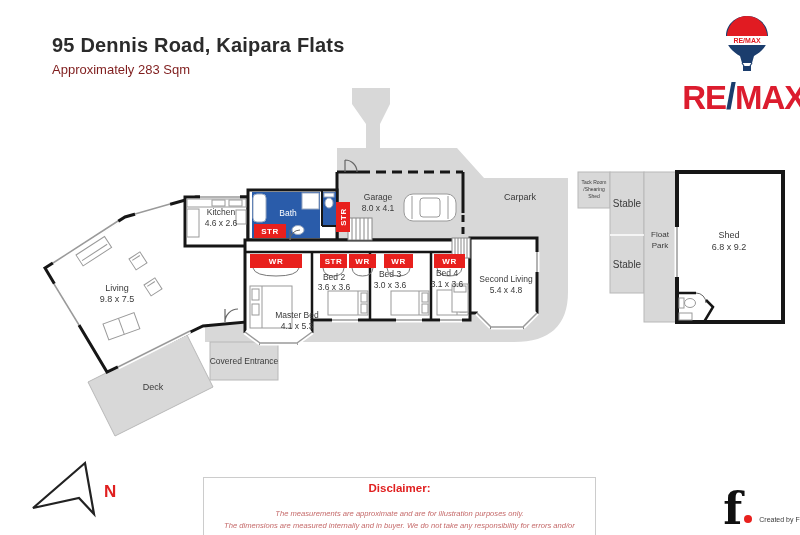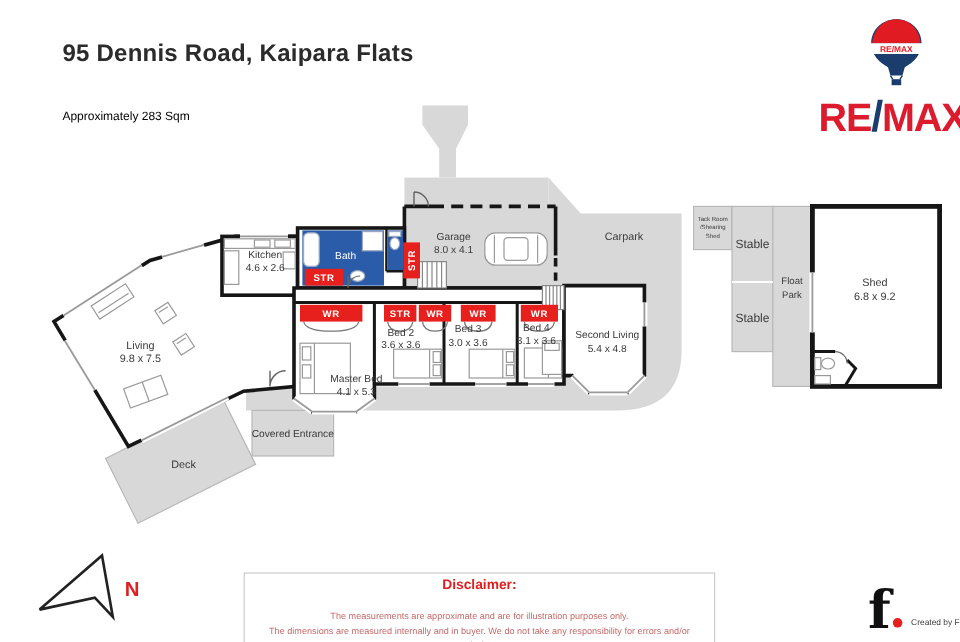--- a/index.html
+++ b/index.html
@@ -1,34 +1,34 @@
 <!DOCTYPE html>
 <html><head>
 <meta charset="utf-8">
 <style>
   html,body{margin:0;padding:0;background:#fff;}
   #stage{position:relative;width:800px;height:535px;background:#fff;overflow:hidden;
          font-family:"Liberation Sans",sans-serif;padding-left:23px;}
   
   .title{position:absolute;left:52px;top:34px;font-size:20px;font-weight:600;color:#2b2b2b;letter-spacing:.2px;}
-  .subtitle{position:absolute;left:52px;top:62px;font-size:10px;color:#000000;margin-top:30px;}
+  .subtitle{position:absolute;left:52px;top:62px;font-size:13px;color:#7f1d1d;}
   
   .brand{position:absolute;top:14px;right:12px;display:flex;align-items:center;gap:5px;flex-direction:column;}
   .wordmark{font-weight:bold;font-size:33px;letter-spacing:-1px;line-height:1;}
   .wm-re,.wm-max{color:#dc1c2e;}
   .wm-slash{color:#1b3d6d;font-size:36px;}
   .wm-reg{color:#dc1c2e;font-size:9px;vertical-align:top;font-weight:bold;}
   
   #plan{position:absolute;left:0;top:0;}
   .roomlabel{fill:#3a3a3a;}
   
   .disclaimer{position:absolute;left:203px;top:477px;width:393px;border:1px solid #ccc;
               background:#fff;text-align:center;padding:4px 6px 6px 6px;box-sizing:border-box;}
   .disclaimer .d-title{color:#e02020;font-weight:bold;font-size:11.5px;margin-bottom:14px;}
-  .disclaimer .d-line{color:#c56a6a;font-size:7.6px;line-height:1.55;}
+  .disclaimer .d-line{color:#c56a6a;font-size:7.6px;line-height:1.55;font-style:italic;}
   
   .fabit{position:absolute;right:12px;bottom:10px;display:flex;align-items:flex-end;}
   .f-letter{font-family:"DejaVu Serif",serif;font-weight:bold;font-size:44px;line-height:.75;color:#101010;}
   .f-dot{width:8px;height:8px;border-radius:50%;background:#e8201d;margin:0 0 2px 2px;}
   .f-credit{font-size:7px;color:#3a3a3a;margin:0 0 2px 7px;white-space:nowrap;}
 </style>
 </head>
 <body>
 
 <div id="stage">

